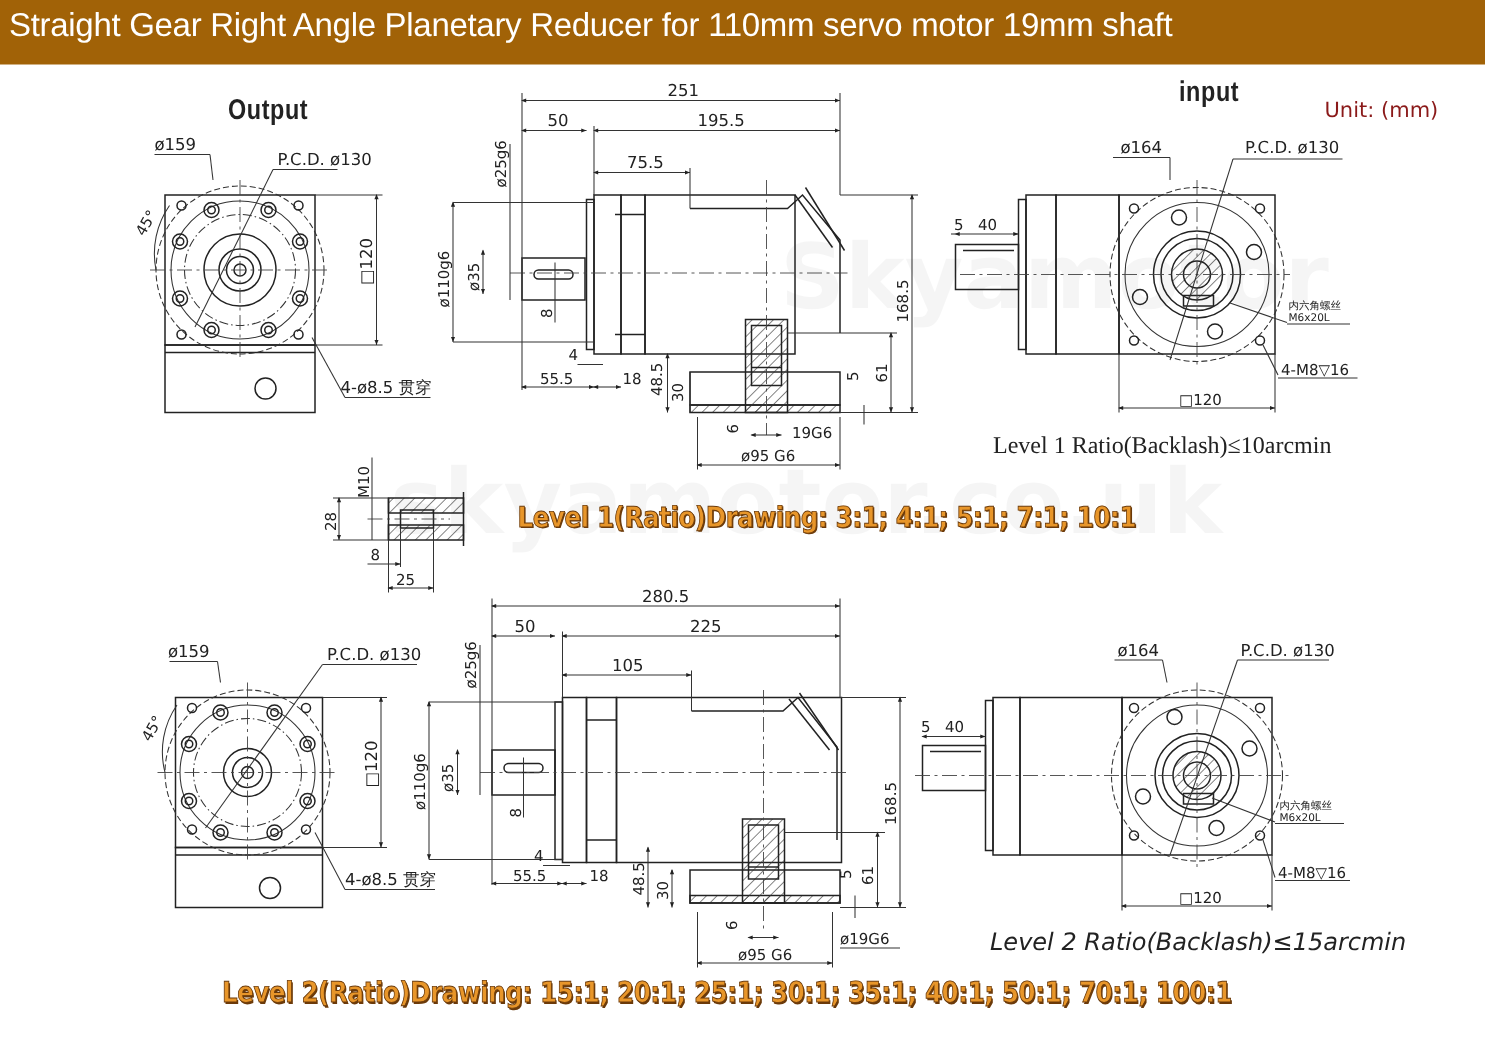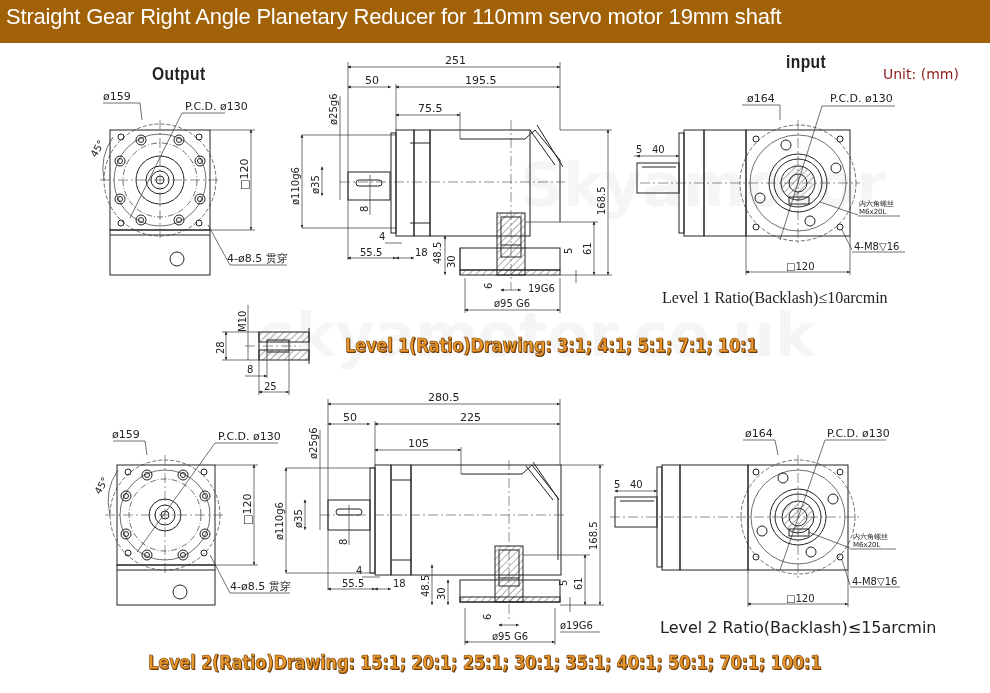--- a/index.html
+++ b/index.html
@@ -405,14 +405,14 @@
   <text x="614" y="488" font-size="10">5</text>
   <text x="630" y="488" font-size="10">40</text>
   <text x="853" y="539" font-size="7">内六角螺丝</text>
   <text x="853" y="547" font-size="7">M6x20L</text>
   <text x="852" y="585" font-size="10">4-M8▽16</text>
   <text x="786" y="602" font-size="10">□120</text>
 </svg>
 
 <div class="caption" style="left:662px;top:289px;font-family:Liberation Serif, serif;">Level 1 Ratio(Backlash)≤10arcmin</div>
 <div class="ratio" style="left:345px;top:334px;">Level 1(Ratio)Drawing: 3:1;  4:1;  5:1;  7:1;  10:1</div>
-<div class="caption" style="left:660px;top:618px;">Level 2 Ratio(Backlash)≤15arcmin</div>
+<div class="caption" style="left:660px;top:618px;font-style:italic;">Level 2 Ratio(Backlash)≤15arcmin</div>
 <div class="ratio" style="left:148px;top:651px;">Level 2(Ratio)Drawing: 15:1; 20:1; 25:1; 30:1; 35:1; 40:1; 50:1; 70:1; 100:1</div>
 
 </body></html>

